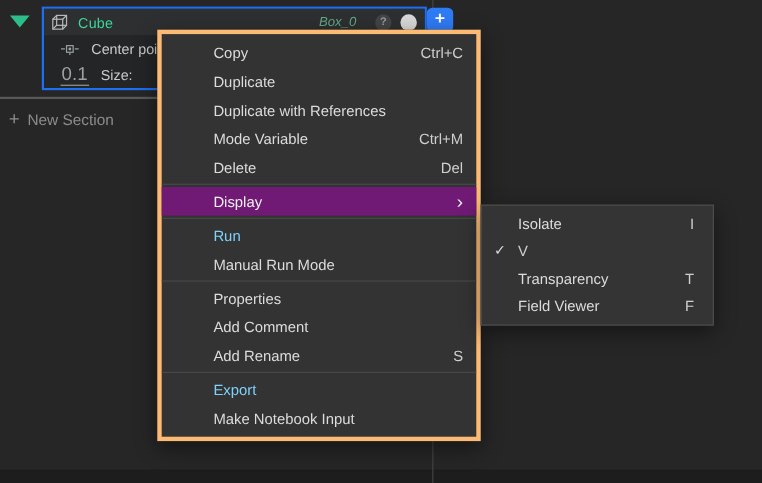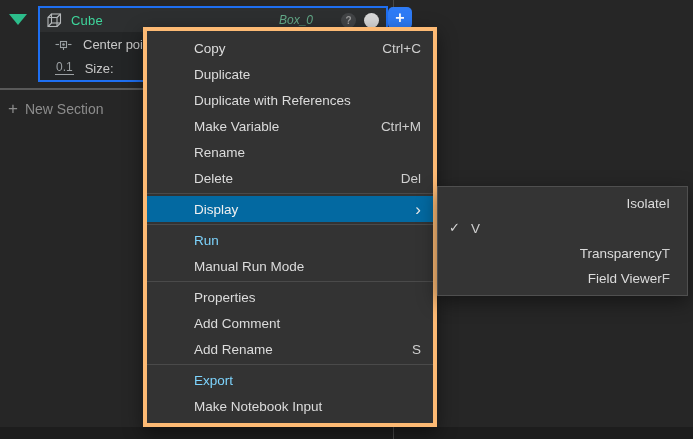--- a/index.html
+++ b/index.html
@@ -24,48 +24,48 @@
   
   .expander { position:absolute; left:9px; top:14px; width:0; height:0; z-index:3;
     border-left:9px solid transparent; border-right:9px solid transparent; border-top:11px solid #2cbd8b; }
 
   
   .node { position:absolute; left:38px; top:6px; width:350px; height:76px; background:#232526;
     border:2px solid #1e6ff2; z-index:3; }
   .node-header { height:24px; background:#2d2f30; display:flex; align-items:center; padding:0 7px 0 6px; gap:8px;text-align:center; }
   .node-title { color:#3ed59b; font-size:13px; font-weight:500; letter-spacing:.2px; flex:0 0 auto; }
   .node-spacer { flex:1; }
-  .node-tag { color:#63a988; font-size:12px; font-style:italic; margin-right:20px; }
+  .node-tag { color:#63a988; font-size:12px; font-style:italic; margin-right:9px; }
   .help-badge { width:15px; height:15px; border-radius:50%; background:#424446; color:#9b9b9b;
     font-size:10px; font-weight:bold; display:flex; align-items:center; justify-content:center; }
   .status-dot { width:15px; height:15px; border-radius:50%; background:#d8d8d8; }
   .node-row { height:24px; display:flex; align-items:center; padding-left:15px; gap:11px; }
   .node-row .row-label { color:#c9c9c9; font-size:13px; white-space:nowrap; }
-  .num-icon { color:#9ca1a4; font-size:12px; border-bottom:1px solid #9ca1a4; line-height:1.15; padding:0 1px; }
+  .num-icon { color:#9ca1a4; font-size:17px; border-bottom:1px solid #9ca1a4; line-height:1.15; padding:0 1px; }
   .icon16 { width:17px; height:17px; flex:0 0 auto; display:block; }
 
   .add-node-btn { position:absolute; left:388px; top:7px; width:24px; height:22px; background:#2e7bf6;
     border-radius:5px; color:#fff; display:flex; align-items:center; justify-content:center;
     font-size:16px; font-weight:bold; line-height:1; z-index:4; cursor:pointer; }
 
   
   .menu { position:absolute; left:143px; top:27px; width:294px; background:#333333;
     border:4px solid #fdba74; padding:4px 0; z-index:10; box-shadow:0 6px 18px rgba(0,0,0,.45); }
   .menu-item { height:26px; display:flex; align-items:center; padding:0 12px 0 47px;
     font-size:13.5px; color:#dcdcdc; cursor:default; white-space:nowrap; }
   .menu-item .label { flex:1; }
   .menu-item .shortcut { color:#cfcfcf; margin-left:20px; }
   .menu-item.disabled { color:#7dd3fc; }
-  .menu-item.highlighted { background:#0369a1; color:#f0f0f0; }
+  .menu-item.highlighted { background:#701a75; color:#f0f0f0; }
   .menu-item .arrow { font-size:17px; line-height:1; color:#e8e8e8; margin-left:20px; }
   .menu-sep { height:1px; background:#4a4a4a; margin:2px 0; }
 
   
-  .submenu { position:absolute; left:437px; top:186px; width:251px; background:#343434;
-    border:1px solid #4f4f4f; padding:4px 0; z-index:11; box-shadow:0 6px 18px rgba(0,0,0,.45);text-align:right; }
+  .submenu { position:absolute; left:437px; top:186px; width:212px; background:#343434;
+    border:1px solid #4f4f4f; padding:4px 0; z-index:11; box-shadow:0 6px 18px rgba(0,0,0,.45); }
   .submenu-item { height:25px; display:flex; align-items:center; padding:0 17px 0 33px;
     font-size:13.5px; color:#dcdcdc; position:relative; cursor:default; }
   .submenu-item .label { flex:1; }
   .submenu-item .shortcut { color:#cfcfcf; }
   .submenu-item .check { position:absolute; left:11px; top:4px; font-size:13px; color:#d6d6d6; }
 </style>
 </head>
 <body>
 
 <div class="stage">
@@ -123,25 +123,22 @@
       <span class="label">Copy</span>
       <span class="shortcut">Ctrl+C</span>
     </div>
     <div class="menu-item">
       <span class="label">Duplicate</span>
     </div>
     <div class="menu-item">
       <span class="label">Duplicate with References</span>
     </div>
     <div class="menu-item">
-      <span class="label">Make Variable</span>
+      <span class="label">Mode Variable</span>
       <span class="shortcut">Ctrl+M</span>
-    </div>
-    <div class="menu-item">
-      <span class="label">Rename</span>
     </div>
     <div class="menu-item">
       <span class="label">Delete</span>
       <span class="shortcut">Del</span>
     </div>
     <div class="menu-sep"></div>
     <div class="menu-item highlighted">
       <span class="label">Display</span>
       <span class="arrow">›</span>
     </div>

